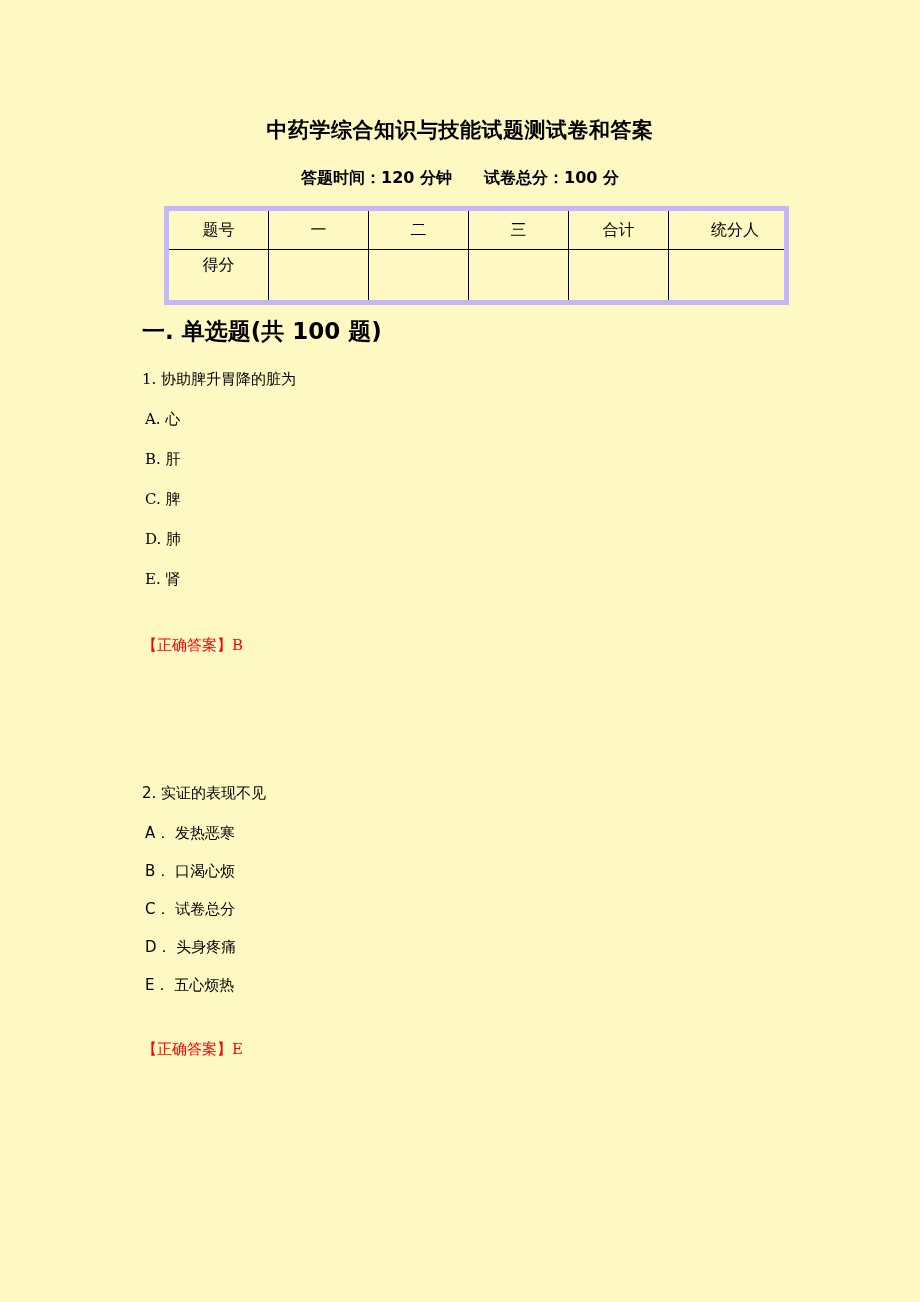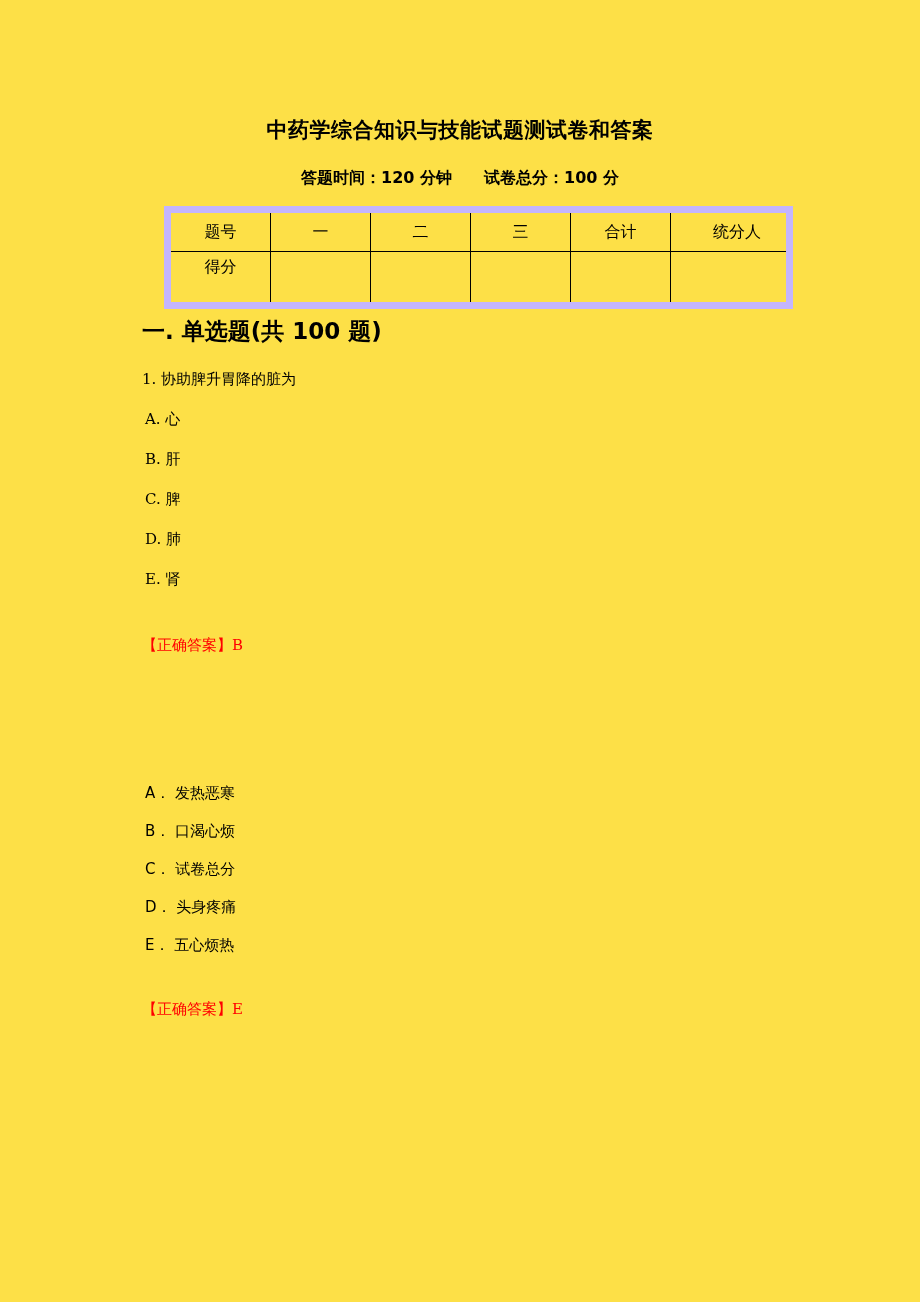--- a/index.html
+++ b/index.html
@@ -12,21 +12,21 @@
     height: 1302px;
     position: relative;
     font-family: "DejaVu Serif", "Liberation Serif", serif;
     color: #000000;
     overflow: hidden;
   }
   .page {
     position: relative;
     width: 920px;
     height: 1302px;
-    background: #fde047;
+    background: #fef9c3;
   }
 
   
   .doc-title {
     position: absolute;
     top: 118px;
     left: 0;
     width: 920px;
     text-align: center;
     font-size: 21px;
@@ -47,21 +47,21 @@
     line-height: 1.2;
   }
 
   
   .score-table {
     position: absolute;
     top: 206px;
     left: 164px;
     width: 593px;
     border-collapse: collapse;
-    border: 7px solid #c4b5fd;
+    border: 5px solid #c4b5fd;
     table-layout: fixed;
   }
   .score-table td {
     border: 1px solid #000000;
     text-align: center;
     vertical-align: middle;
     font-size: 16px;
     font-family: "DejaVu Sans", "Liberation Sans", sans-serif;
     padding: 0;
   }
@@ -173,20 +173,21 @@
         <li>D. 肺</li>
         <li>E. 肾</li>
       </ul>
       <div class="gap-q1-answer"></div>
       <div class="answer">【正确答案】B</div>
     </div>
 
     <div class="gap-answer-q2"></div>
 
     <div class="question q2">
+      <div class="q-stem">2. 实证的表现不见</div>
       <ul class="q-options">
         <li>A． 发热恶寒</li>
         <li>B． 口渴心烦</li>
         <li>C． 试卷总分</li>
         <li>D． 头身疼痛</li>
         <li>E． 五心烦热</li>
       </ul>
       <div class="gap-q2-answer"></div>
       <div class="answer">【正确答案】E</div>
     </div>

